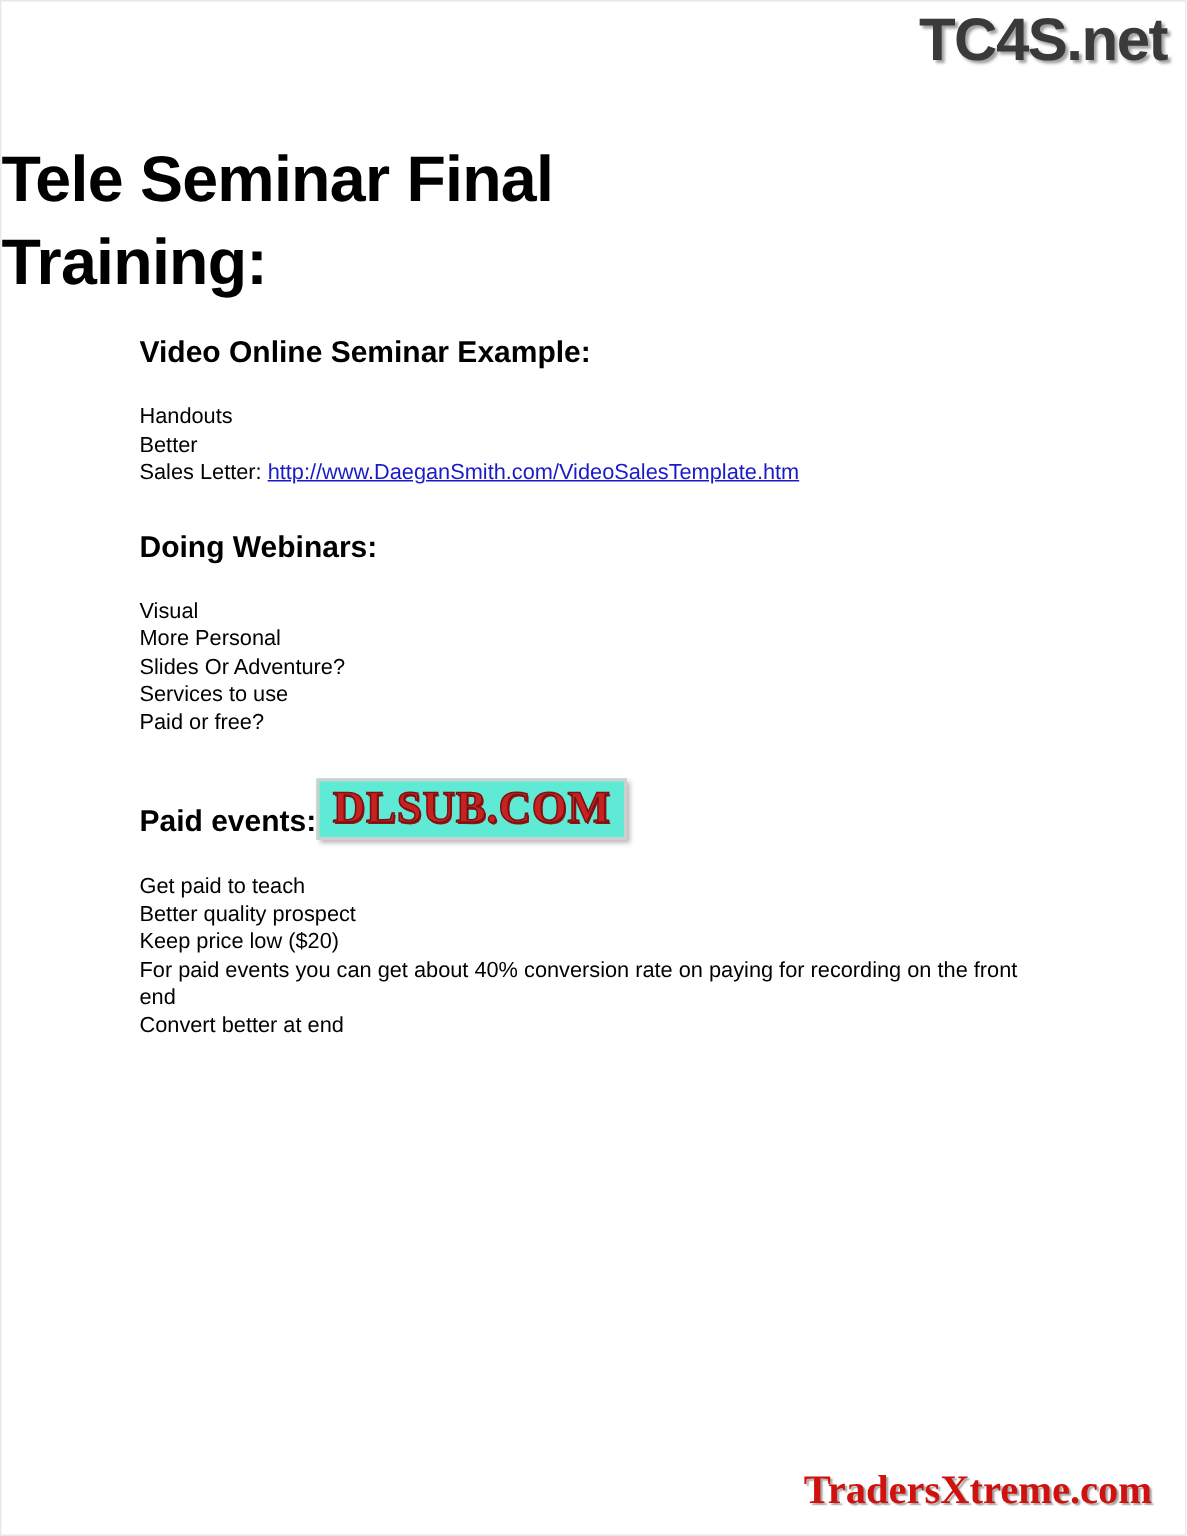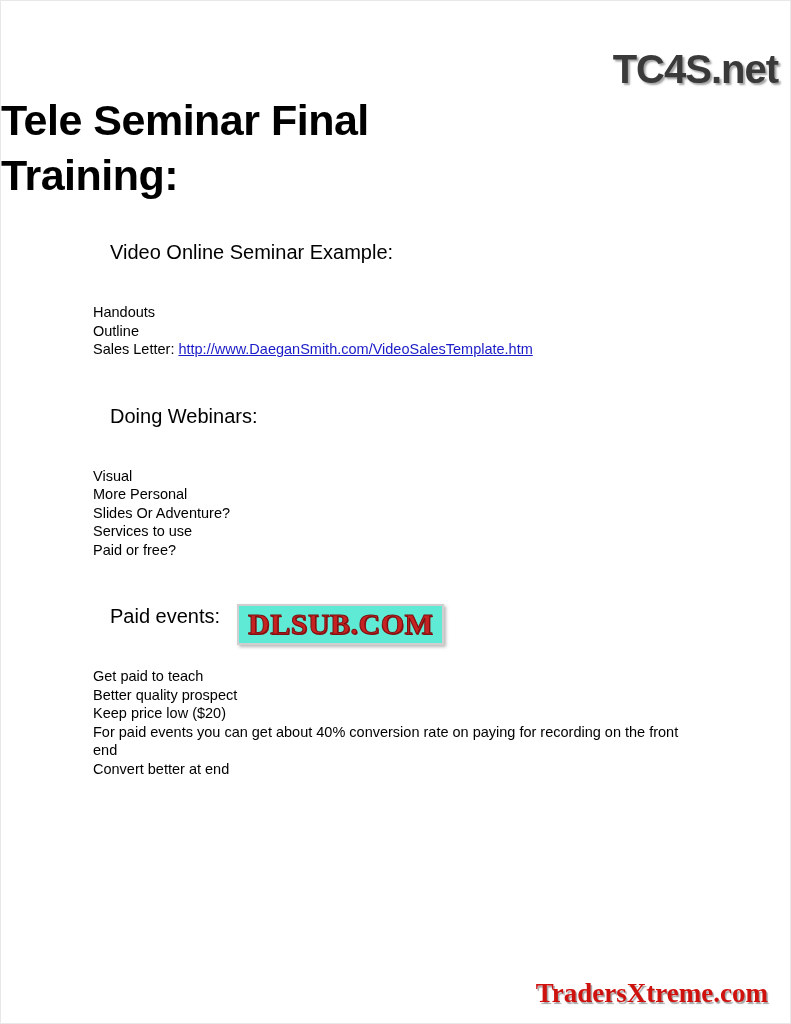--- a/index.html
+++ b/index.html
@@ -26,21 +26,20 @@
     position: absolute;
     top: 4px;
     right: 12px;
     font-family: "Liberation Sans", sans-serif;
     font-weight: bold;
     font-size: 40px;
     color: #3a3a3a;
     letter-spacing: -1px;
     text-shadow: 2px 2px 2px rgba(130,130,130,0.75);
     white-space: nowrap;
-    margin-top: 42px;
   }
 
   
   .wm-bottom {
     position: absolute;
     bottom: 14px;
     right: 22px;
     font-family: "Liberation Serif", serif;
     font-weight: bold;
     font-size: 27px;
@@ -62,22 +61,22 @@
 
   .body-col {
     position: absolute;
     left: 92px;
     top: 222px;
     width: 620px;
   }
 
   h2.section {
     font-size: 20px;
-    font-weight: normal;
-    margin: 17px;
+    font-weight: bold;
+    margin: 0;
     padding: 0;
     line-height: 1.2;
   }
 
   .gap-after-heading { height: 22px; }
   .gap-section { height: 28px; }
 
   .lines {
     font-size: 14.5px;
     line-height: 18.5px;
@@ -127,21 +126,21 @@
     <div>Tele Seminar Final</div>
     <div>Training:</div>
   </div>
 
   <div class="body-col">
 
     <h2 class="section">Video Online Seminar Example:</h2>
     <div class="gap-after-heading"></div>
     <div class="lines">
       <div>Handouts</div>
-      <div>Outline</div>
+      <div>Better</div>
       <div>
         <span>Sales Letter: </span><a class="link" href="#">http://www.DaeganSmith.com/VideoSalesTemplate.htm</a>
       </div>
     </div>
 
     <div class="gap-section"></div>
 
     <h2 class="section">Doing Webinars:</h2>
     <div class="gap-after-heading"></div>
     <div class="lines">

